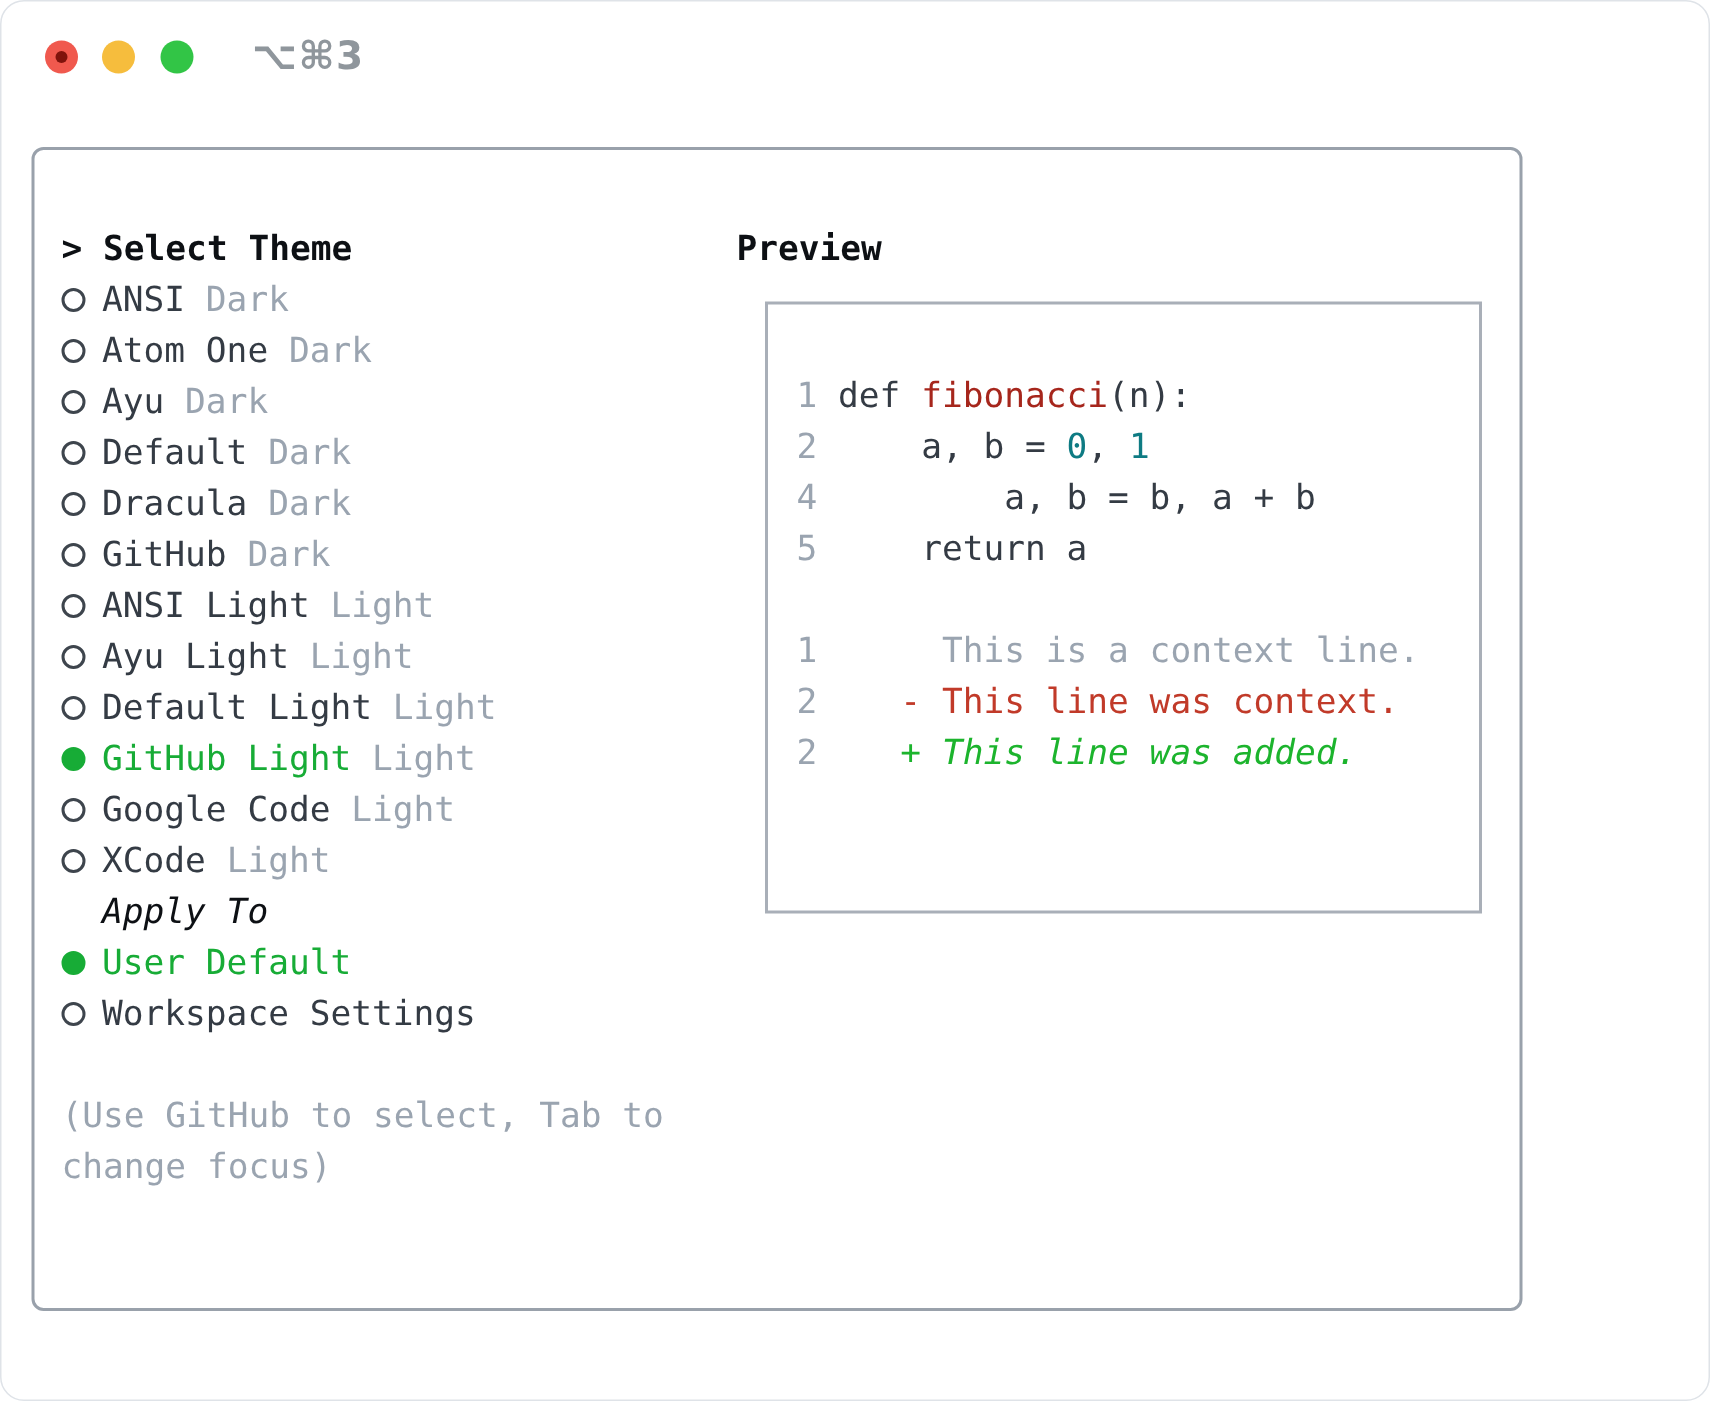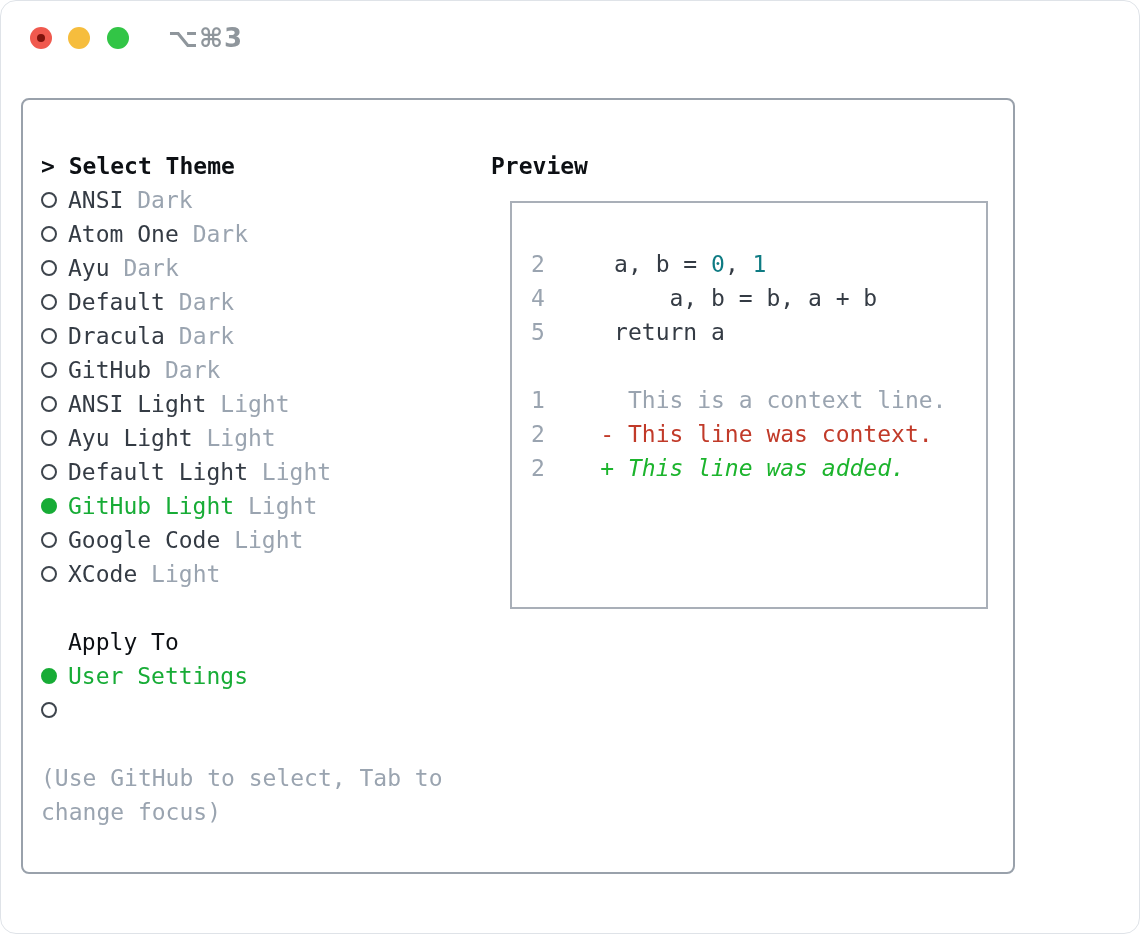--- a/index.html
+++ b/index.html
@@ -21,21 +21,21 @@
 
   .left-col{position:absolute;left:18px;top:49px;}
   .line{height:34px;display:flex;align-items:center;white-space:pre;font-size:23px;color:var(--fg);}
   .heading{font-weight:bold;color:var(--heading);}
   .prefix{display:inline-block;width:2ch;}
   .radio-cell{width:27px;display:flex;align-items:center;}
   .radio{width:12px;height:12px;border:2px solid #3e454d;border-radius:50%;}
   .row.selected .radio{background:var(--accent-green);border-color:var(--accent-green);}
   .row.selected .opt-name{color:var(--accent-green);}
   .variant{color:var(--muted);padding-left:1ch;}
-  .apply-heading{padding-left:27px;margin-top:34px;color:var(--heading);}
+  .apply-heading{padding-left:27px;color:var(--heading);font-style:italic;}
   .help{margin-top:34px;color:var(--muted);}
 
   
   .preview-heading{position:absolute;left:468px;top:49px;}
   .preview-box{position:absolute;left:487px;top:101px;width:478px;height:408px;box-sizing:border-box;
                border:2px solid var(--preview-border);padding:48px 0 0 19px;overflow:hidden;background:#fff;}
   .pline{height:34px;white-space:pre;font-size:23px;}
   .ln{display:inline-block;min-width:1ch;color:var(--muted);}
   .tok-fg{color:var(--fg);}
   .tok-func{color:var(--function-red);}
@@ -76,33 +76,34 @@
           <div class="line row"><span class="radio-cell"><span class="radio"></span></span><span class="opt-name">ANSI Light</span><span class="variant">Light</span></div>
           <div class="line row"><span class="radio-cell"><span class="radio"></span></span><span class="opt-name">Ayu Light</span><span class="variant">Light</span></div>
           <div class="line row"><span class="radio-cell"><span class="radio"></span></span><span class="opt-name">Default Light</span><span class="variant">Light</span></div>
           <div class="line row selected"><span class="radio-cell"><span class="radio"></span></span><span class="opt-name">GitHub Light</span><span class="variant">Light</span></div>
           <div class="line row"><span class="radio-cell"><span class="radio"></span></span><span class="opt-name">Google Code</span><span class="variant">Light</span></div>
           <div class="line row"><span class="radio-cell"><span class="radio"></span></span><span class="opt-name">XCode</span><span class="variant">Light</span></div>
         </div>
 
       <div class="line apply-heading">Apply To</div>
       <div id="apply-list">
-          <div class="line row selected"><span class="radio-cell"><span class="radio"></span></span><span class="opt-name">User Settings</span></div>
-          <div class="line row"><span class="radio-cell"><span class="radio"></span></span></div>
+          <div class="line row selected"><span class="radio-cell"><span class="radio"></span></span><span class="opt-name">User Default</span></div>
+          <div class="line row"><span class="radio-cell"><span class="radio"></span></span><span class="opt-name">Workspace Settings</span></div>
         </div>
 
       <div class="help">
         <div class="line" style="color:var(--muted)">(Use GitHub to select, Tab to</div>
         <div class="line" style="color:var(--muted)">change focus)</div>
       </div>
     </div>
 
     <div class="line heading preview-heading">Preview</div>
     <div class="preview-box">
       <div id="preview-lines">
+          <div class="pline"><span class="ln">1</span><span class="tok-fg"> def </span><span class="tok-func">fibonacci</span><span class="tok-fg">(n):</span></div>
           <div class="pline"><span class="ln">2</span><span class="tok-fg">     a, b = </span><span class="tok-num">0</span><span class="tok-fg">, </span><span class="tok-num">1</span></div>
           <div class="pline"><span class="ln">4</span><span class="tok-fg">         a, b = b, a + b</span></div>
           <div class="pline"><span class="ln">5</span><span class="tok-fg">     return a</span></div>
           <div class="pline"><span class="ln"></span></div>
           <div class="pline"><span class="ln">1</span><span class="tok-ctx">      This is a context line.</span></div>
           <div class="pline"><span class="ln">2</span><span class="tok-del">    - This line was context.</span></div>
           <div class="pline"><span class="ln">2</span><span class="tok-add">    + This line was added.</span></div>
         </div>
     </div>
 

